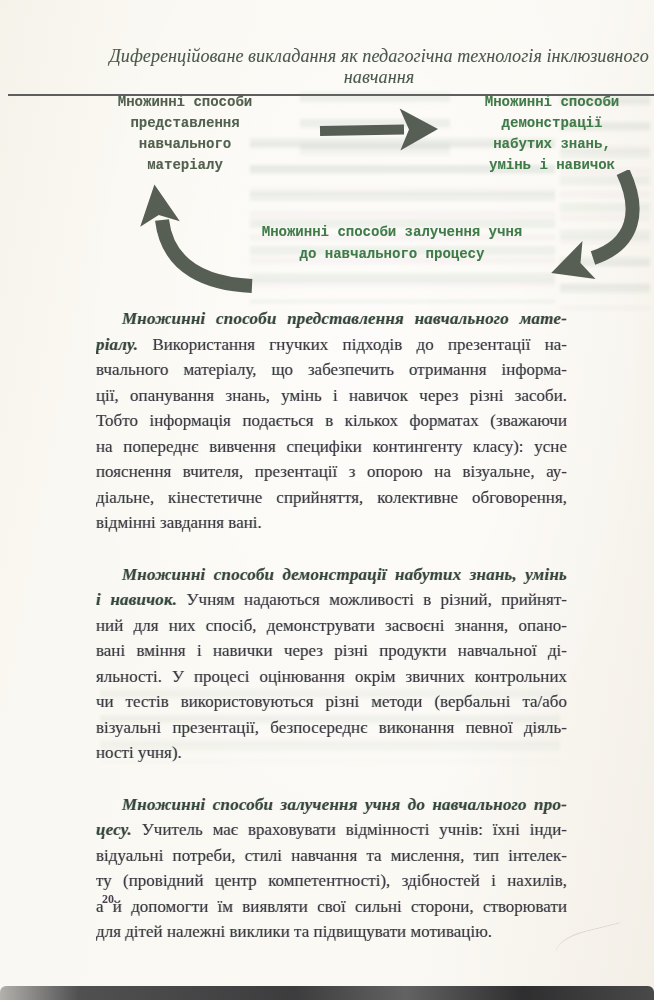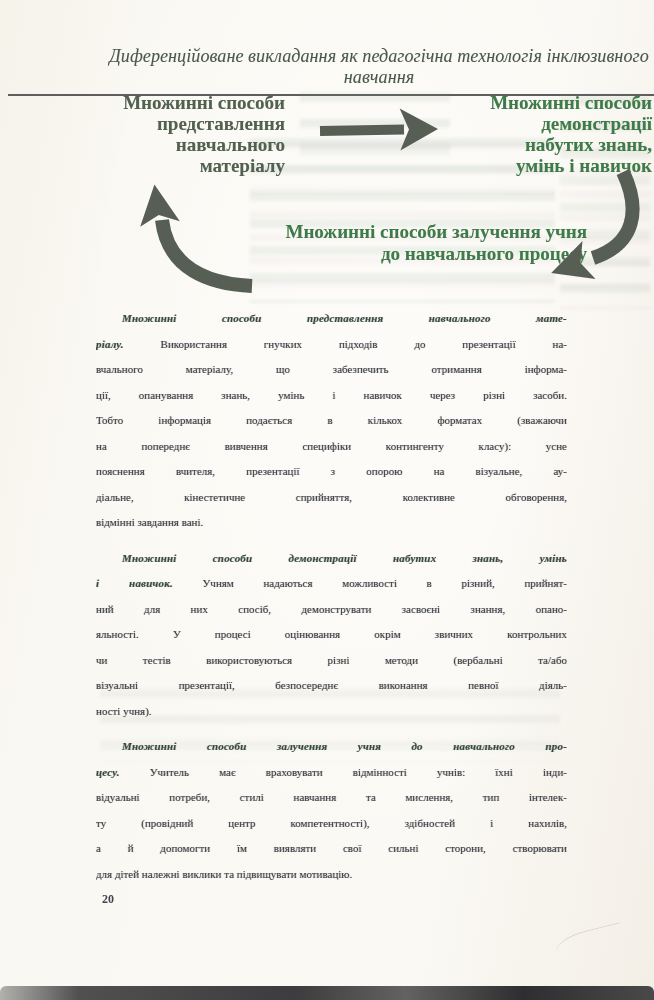--- a/index.html
+++ b/index.html
@@ -23,37 +23,37 @@
       repeating-linear-gradient(to bottom, rgba(118,158,124,0.10) 0 9px, rgba(255,255,255,0) 9px 27px),
       repeating-linear-gradient(to bottom, rgba(150,120,160,0.05) 4px 11px, rgba(255,255,255,0) 11px 27px);
   }
   .g-mid{left:250px; top:138px; width:305px; height:165px;}
   .g-right{left:560px; top:95px; width:90px; height:215px; opacity:.9;}
   .g-under-arrow{left:300px; top:92px; width:150px; height:70px; opacity:.8;}
   .g-low{left:100px; top:688px; width:460px; height:75px; opacity:.55;}
   
   .diagram{position:absolute; left:0; top:0; width:654px; height:310px; z-index:2;}
   .dnode{
-    position:absolute; font-family:Liberation Serif, serif;
-    font-weight:700; font-size:19px; line-height:21px; text-align:right; white-space:pre-line;
+    position:absolute; font-family:Liberation Mono, monospace;
+    font-weight:700; font-size:14px; line-height:21px; text-align:center; white-space:pre-line;
     text-shadow:0.4px 0.4px 0 rgba(60,90,60,0.2);
   }
   .dnode.left{left:85px; top:92px; width:200px; color:var(--c-label_left,#52604f);}
   .dnode.right{left:452px; top:92px; width:200px; color:var(--c-label_green,#3e7b48);}
   .dnode.bottom{left:197px; top:221px; width:390px; line-height:22px; color:var(--c-label_green,#3e7b48);}
   .arr{position:absolute; fill:var(--c-arrow,#575e54); stroke:none;}
   .arr path{fill:none; stroke:var(--c-arrow,#575e54);}
   .arr-straight{left:318px; top:108px; transform:rotate(-1deg);}
   .arr-upleft{left:128px; top:172px;}
   .arr-downright{left:545px; top:170px;}
   
   .body-text{position:absolute; left:96px; top:306px; width:471px; z-index:2;}
-  .para + .para{margin-top:10px;}
+  .para + .para{margin-top:26px;}
   .pline{
-    font-size:11px; line-height:25.5px; text-align:justify; text-align-last:justify;
+    font-size:17px; line-height:25.5px; text-align:justify; text-align-last:justify;
     color:var(--c-body_text,#3f3b44); overflow:hidden;
     text-shadow:0.7px 0.4px 0.3px rgba(95,60,115,0.22), -0.7px -0.2px 0.3px rgba(50,120,70,0.28);
   }
   .pline.first{text-indent:26px;}
   .pline.plast{text-align-last:auto;}
   .seg-lead{font-weight:700; font-style:italic; letter-spacing:0.2px; color:var(--c-lead_text,#39483e);}
   
   .page-number{position:absolute; left:102px; top:892px; font-weight:700; font-size:12px; color:#474151; z-index:2;}
   .scan-band{
     position:absolute; left:0; right:0; top:986px; height:14px; z-index:3;
@@ -115,20 +115,21 @@
         <div class="pline"><span class="seg-normal">Тобто інформація подається в кількох форматах (зважаючи</span></div>
         <div class="pline"><span class="seg-normal">на попереднє вивчення специфіки контингенту класу): усне</span></div>
         <div class="pline"><span class="seg-normal">пояснення вчителя, презентації з опорою на візуальне, ау-</span></div>
         <div class="pline"><span class="seg-normal">діальне, кінестетичне сприйняття, колективне обговорення,</span></div>
         <div class="pline plast"><span class="seg-normal">відмінні завдання вані.</span></div>
       </div>
       <div class="para">
         <div class="pline first"><span class="seg-lead">Множинні способи демонстрації набутих знань, умінь</span></div>
         <div class="pline"><span class="seg-lead">і навичок.</span><span class="seg-normal"> Учням надаються можливості в різний, прийнят-</span></div>
         <div class="pline"><span class="seg-normal">ний для них спосіб, демонструвати засвоєні знання, опано-</span></div>
+        <div class="pline"><span class="seg-normal">вані вміння і навички через різні продукти навчальної ді-</span></div>
         <div class="pline"><span class="seg-normal">яльності. У процесі оцінювання окрім звичних контрольних</span></div>
         <div class="pline"><span class="seg-normal">чи тестів використовуються різні методи (вербальні та/або</span></div>
         <div class="pline"><span class="seg-normal">візуальні презентації, безпосереднє виконання певної діяль-</span></div>
         <div class="pline plast"><span class="seg-normal">ності учня).</span></div>
       </div>
       <div class="para">
         <div class="pline first"><span class="seg-lead">Множинні способи залучення учня до навчального про-</span></div>
         <div class="pline"><span class="seg-lead">цесу.</span><span class="seg-normal"> Учитель має враховувати відмінності учнів: їхні інди-</span></div>
         <div class="pline"><span class="seg-normal">відуальні потреби, стилі навчання та мислення, тип інтелек-</span></div>
         <div class="pline"><span class="seg-normal">ту (провідний центр компетентності), здібностей і нахилів,</span></div>

